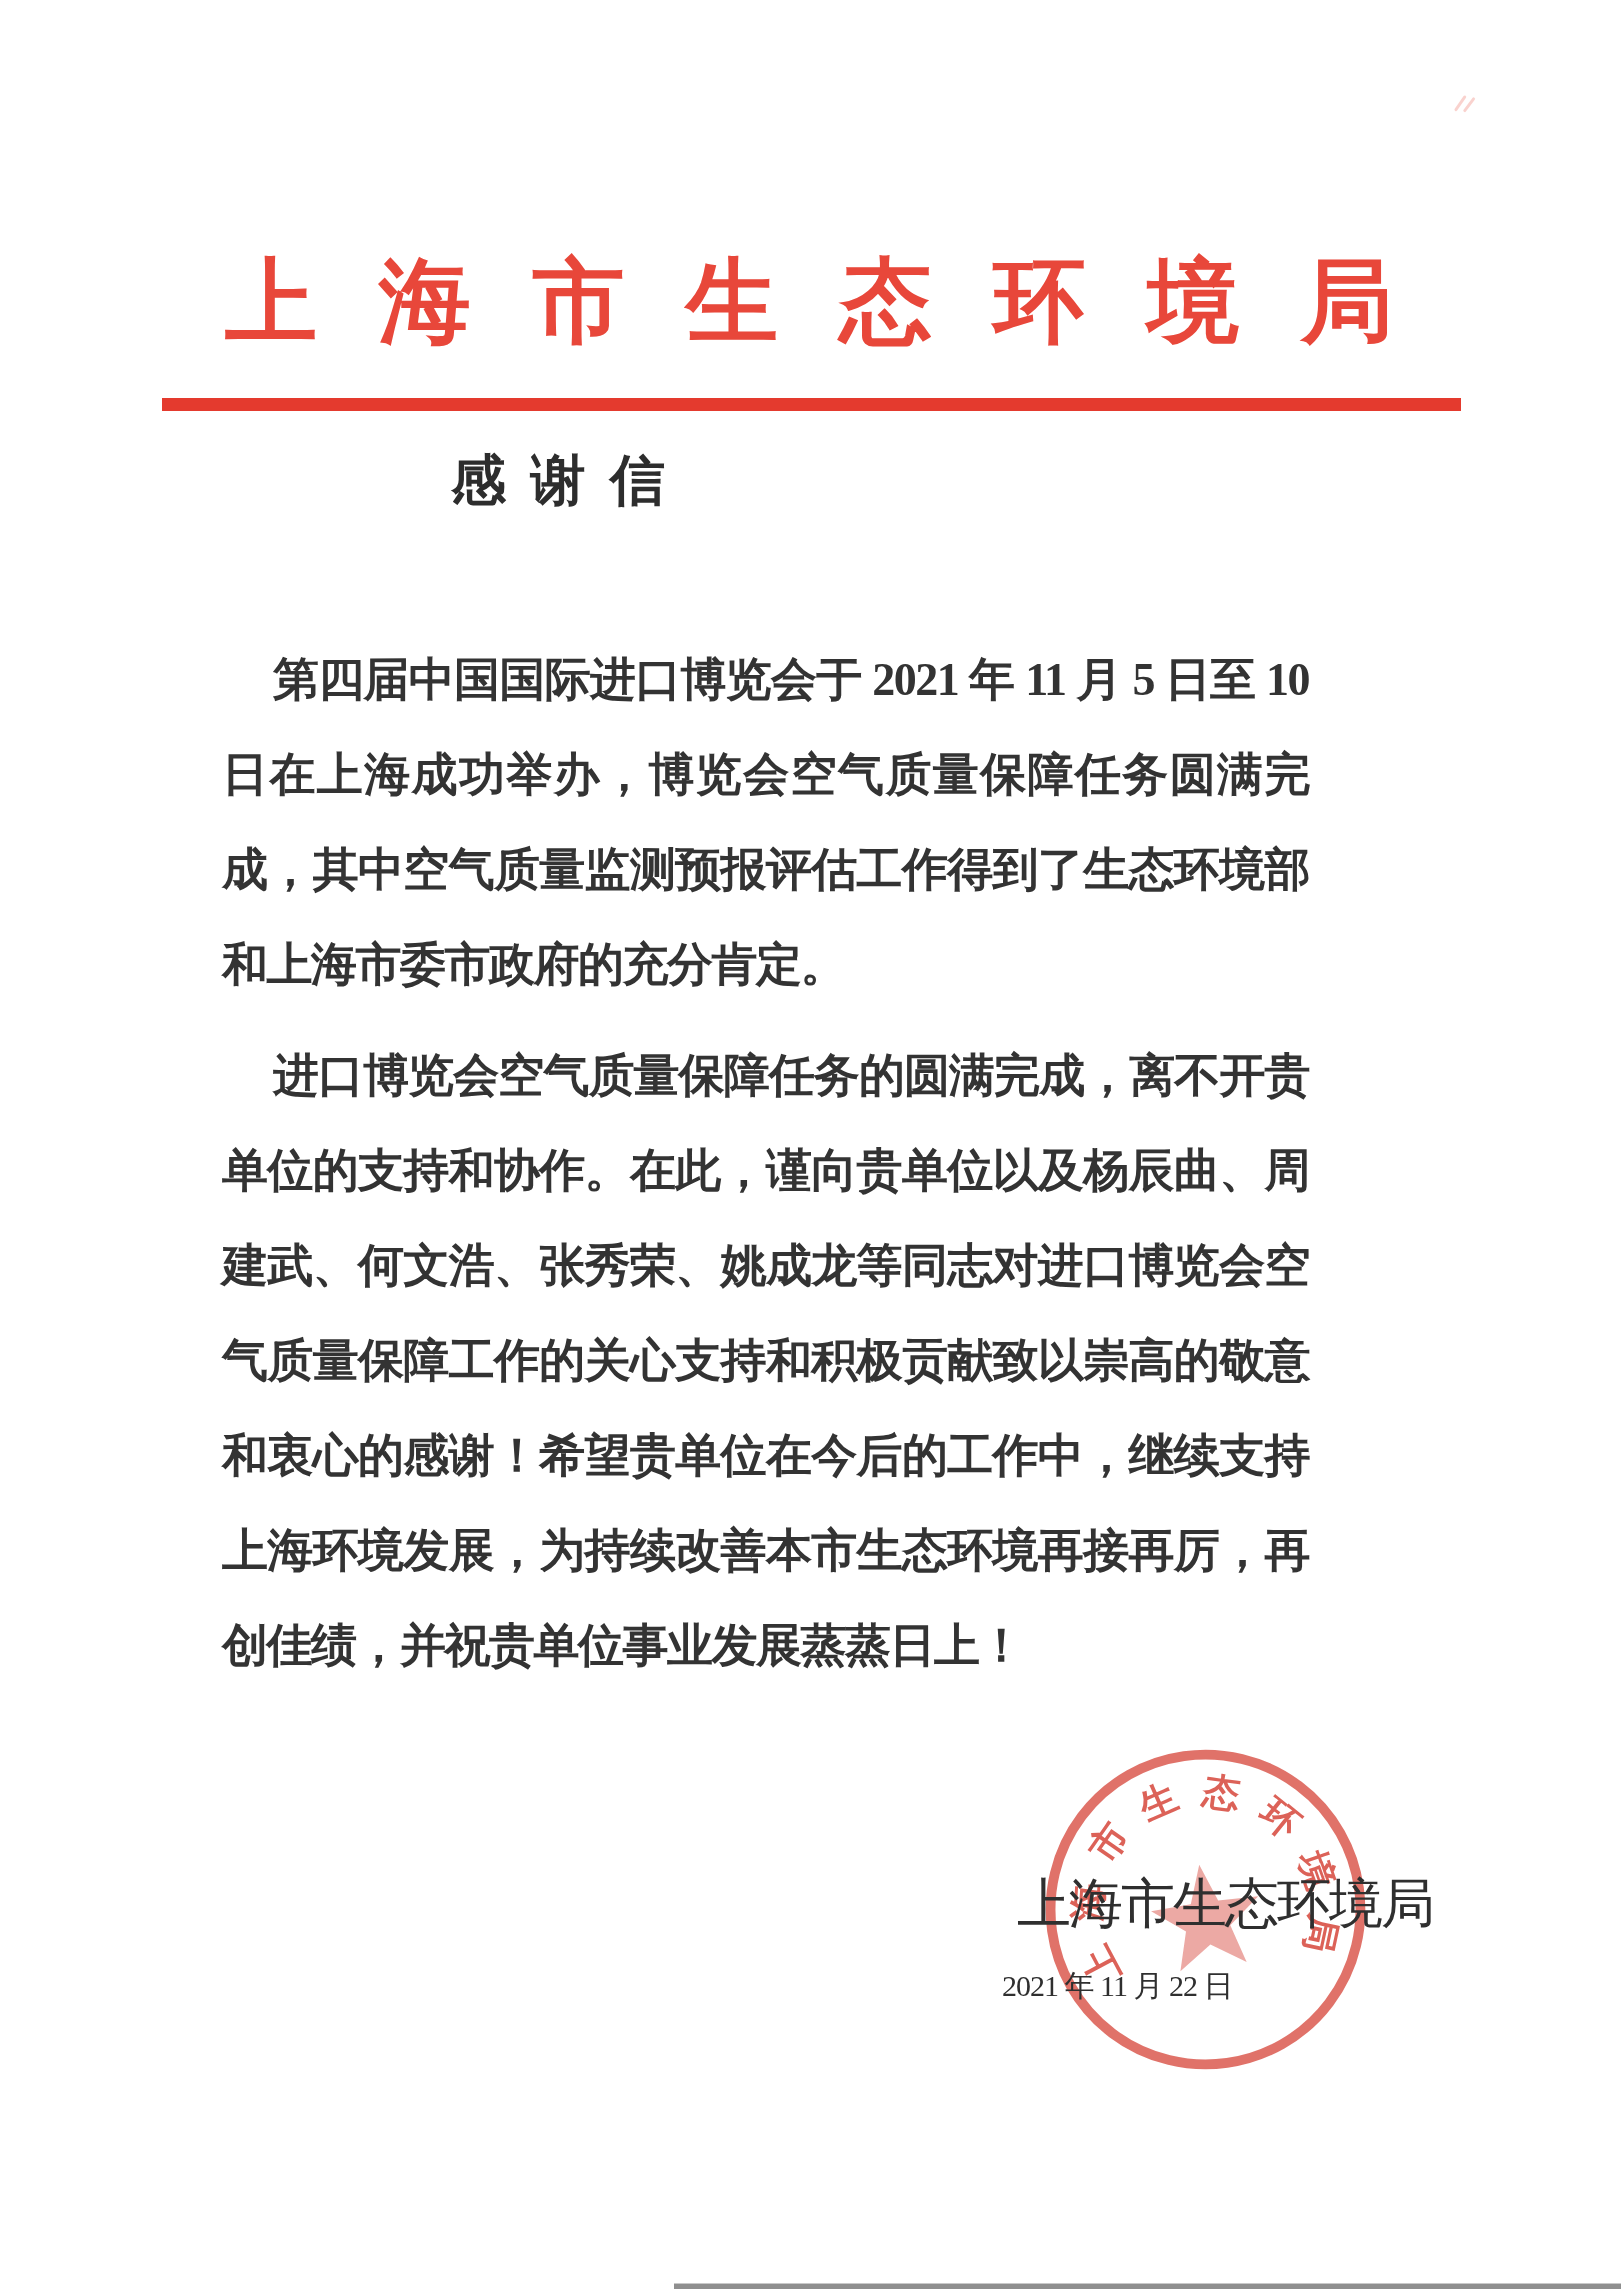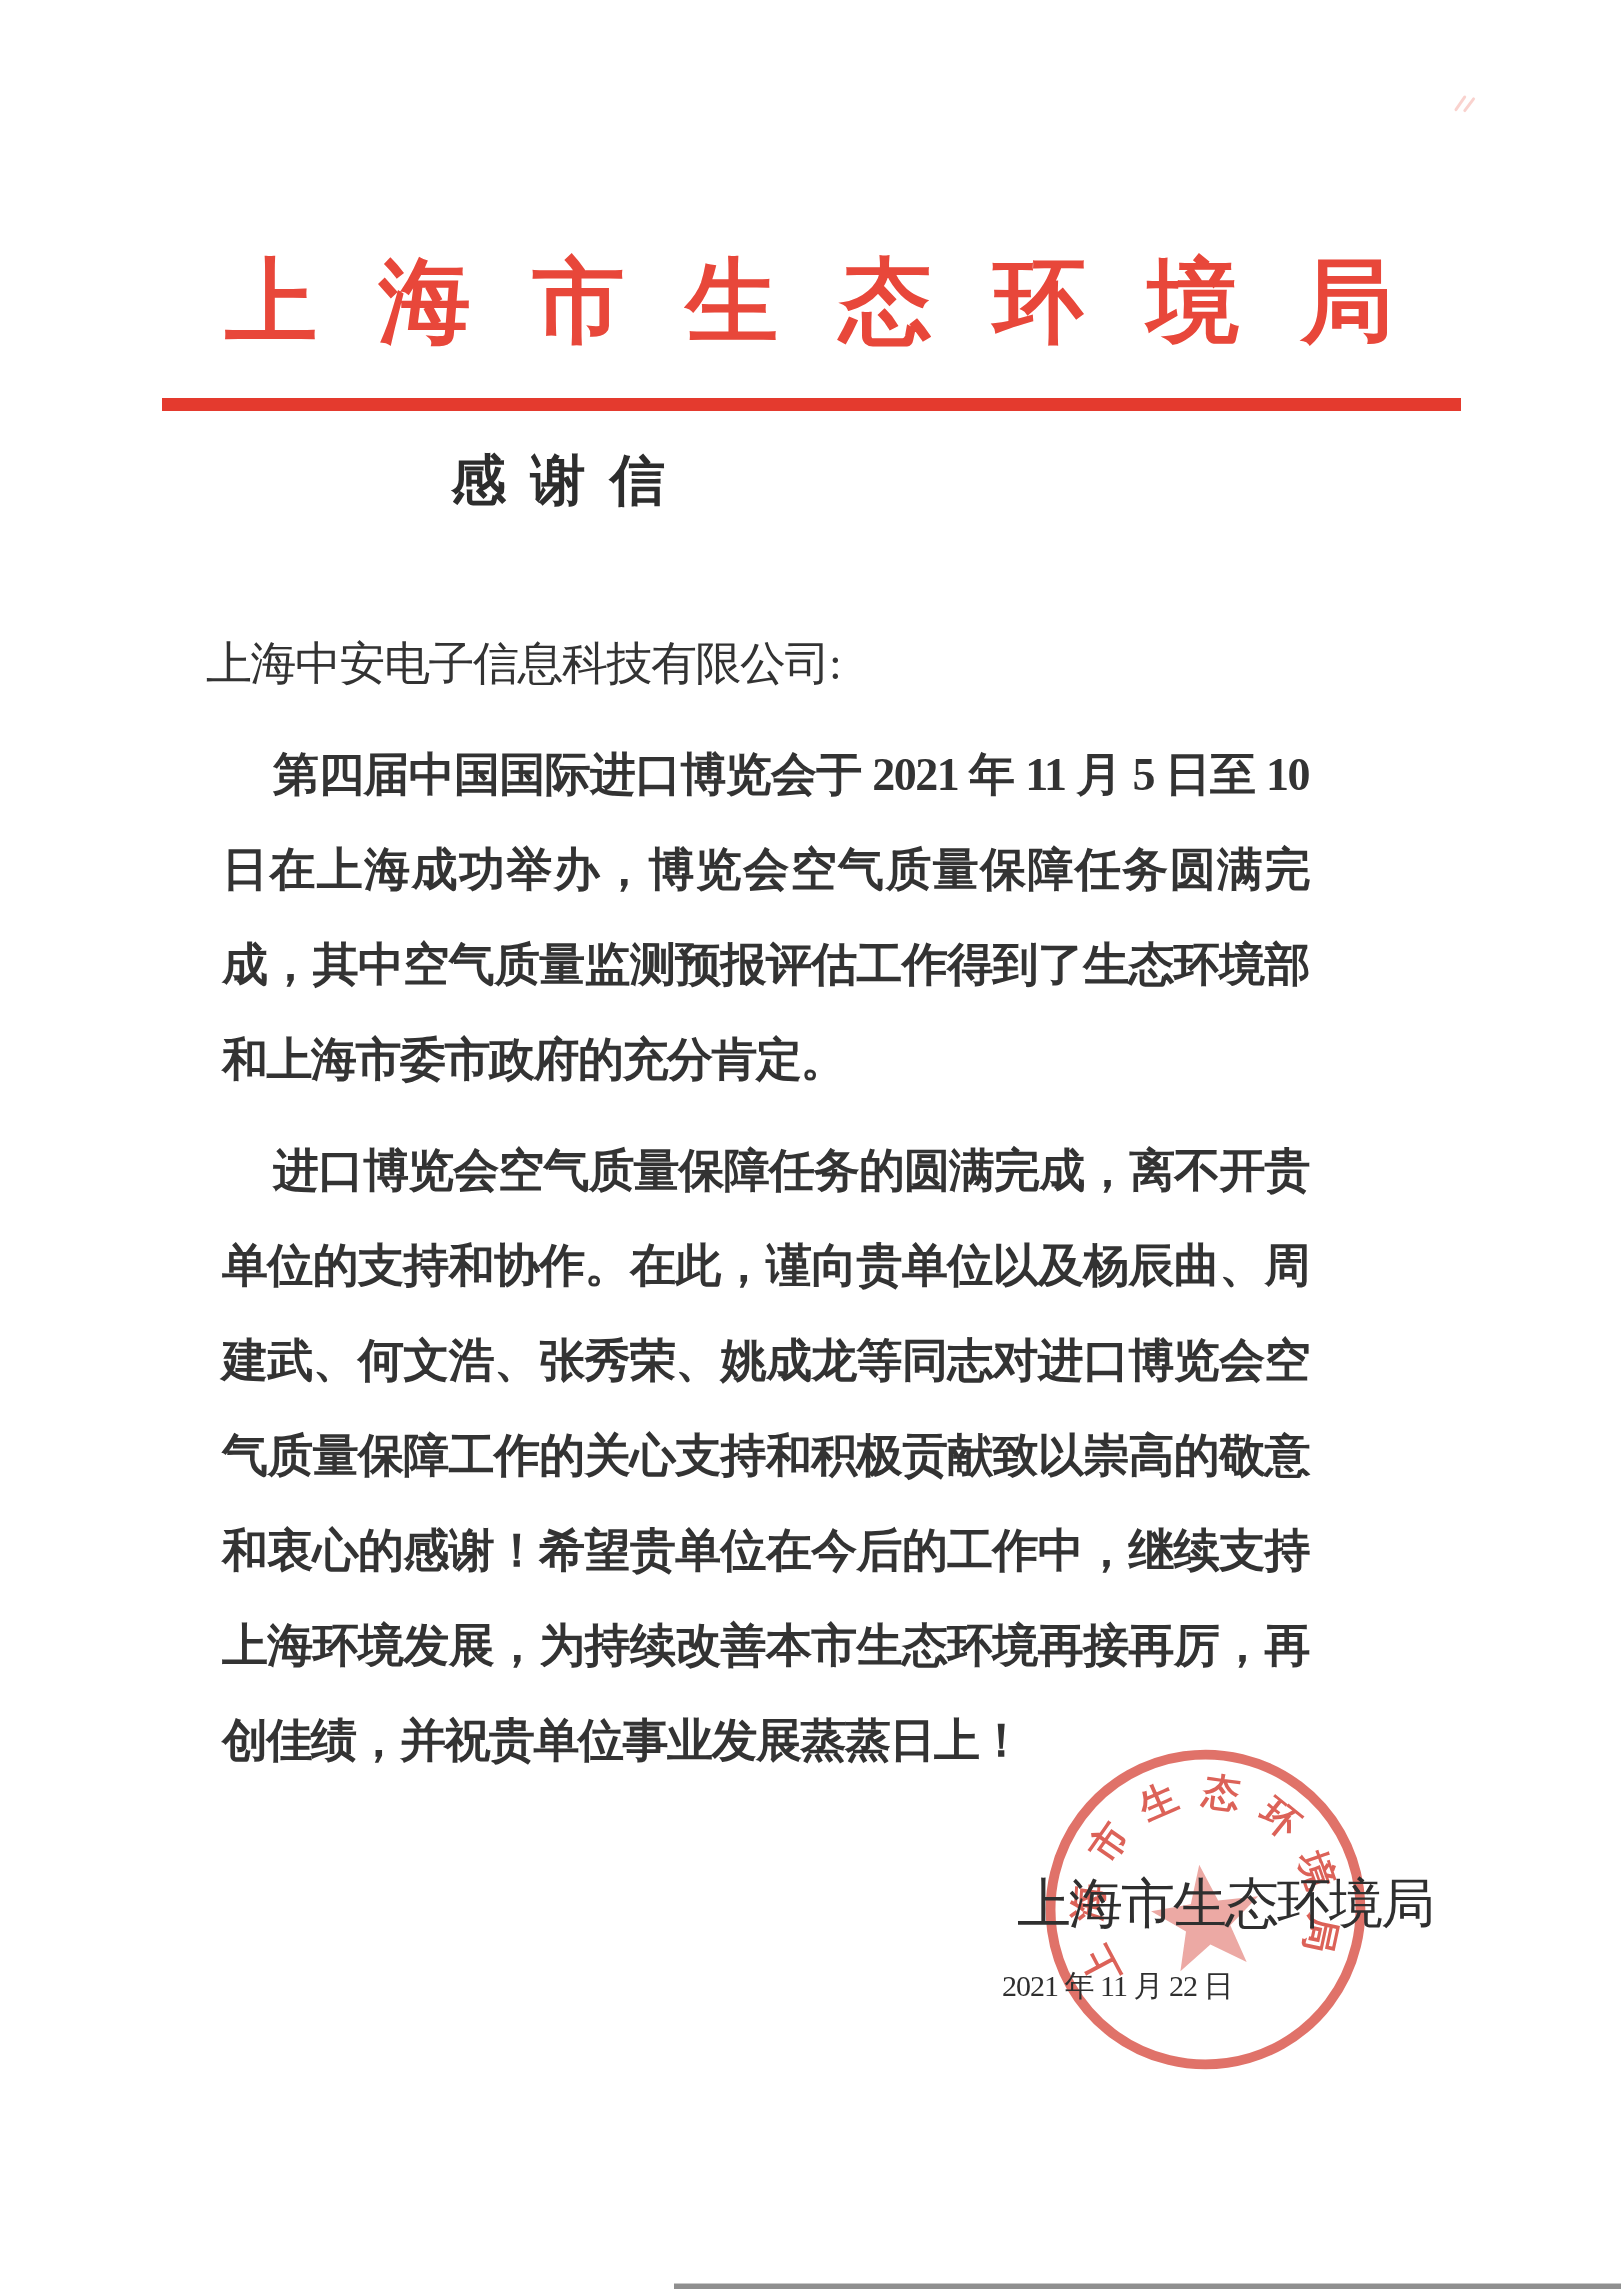--- a/index.html
+++ b/index.html
@@ -149,21 +149,20 @@
 
   <div class="red-rule"></div>
 
   <div class="letter-title">
       <span>感</span>
       <span>谢</span>
       <span>信</span>
     </div>
 
   <div class="letter-body">
-    <p class="salutation">上海中安电子信息科技有限公司:</p>
     <p class="body-par">第四届中国国际进口博览会于 2021 年 11 月 5 日至 10 日在上海成功举办，博览会空气质量保障任务圆满完成，其中空气质量监测预报评估工作得到了生态环境部和上海市委市政府的充分肯定。</p>
     <p class="body-par">进口博览会空气质量保障任务的圆满完成，离不开贵单位的支持和协作。在此，谨向贵单位以及杨辰曲、周建武、何文浩、张秀荣、姚成龙等同志对进口博览会空气质量保障工作的关心支持和积极贡献致以崇高的敬意和衷心的感谢！希望贵单位在今后的工作中，继续支持上海环境发展，为持续改善本市生态环境再接再厉，再创佳绩，并祝贵单位事业发展蒸蒸日上！</p>
   </div>
 
   <svg class="seal" viewBox="-180 -180 360 360">
     <g transform="rotate(-8)">
       <circle cx="0" cy="0" r="158" fill="none" stroke="#d6473c" stroke-width="10" opacity="0.9"></circle>
       <g id="seal-arc-text">
           <text transform="translate(-112.8,41.0) rotate(-110.0)" class="seal-ch">上</text>
           <text transform="translate(-117.6,-23.8) rotate(-78.6)" class="seal-ch">海</text>

